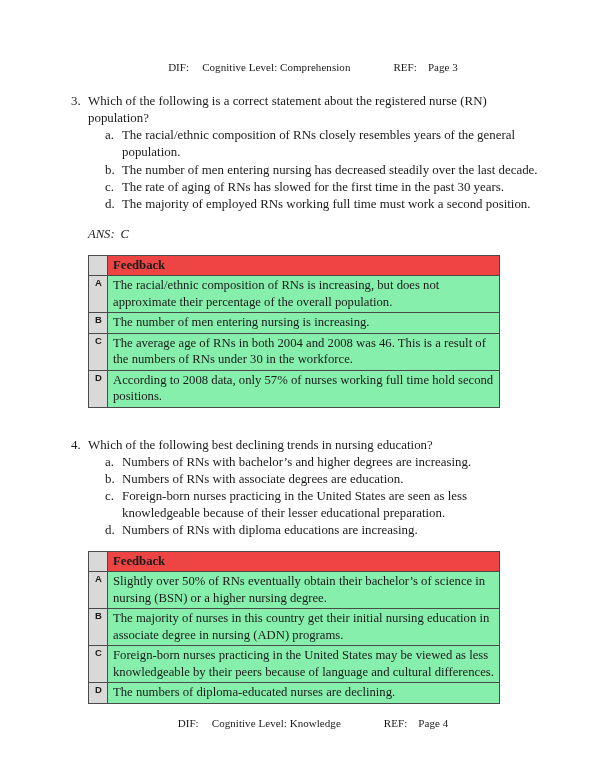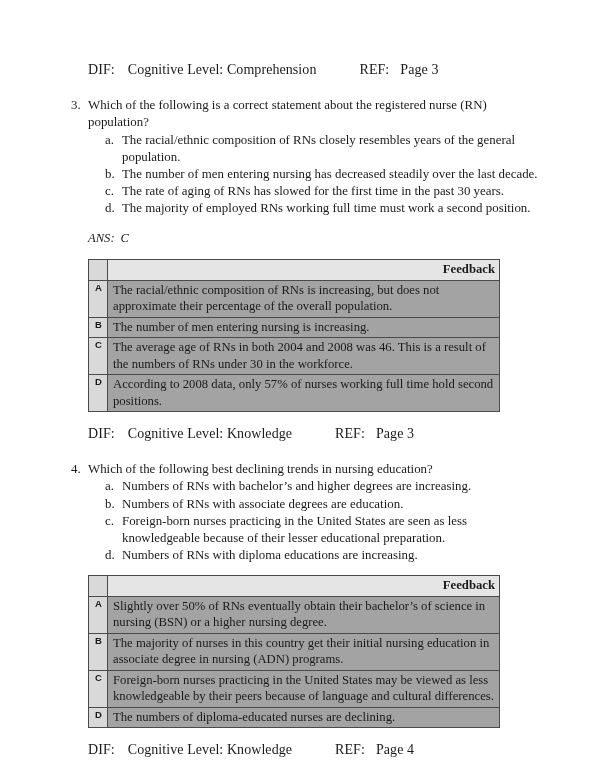--- a/index.html
+++ b/index.html
@@ -18,25 +18,26 @@
   .page {
     position: relative;
     width: 600px;
     height: 776px;
     box-sizing: border-box;
     padding: 60px 62px 0 71px;
   }
 
   
   .meta-line {
-    font-size: 14px;
+    font-size: 11px;
     line-height: 1.45;
     margin: 0 0 0 17px;
     white-space: nowrap;
     letter-spacing: .005em;
+    text-align: center;
   }
   .meta-line .lbl { display: inline-block; }
   .meta-line .dif-gap { display: inline-block; width: 13px; }
   .meta-line .mid-gap { display: inline-block; width: 43px; }
   .meta-line .ref-gap { display: inline-block; width: 11px; }
 
   .question {
     display: flex;
     margin-top: 17px;
     font-size: 12.9px;
@@ -103,28 +104,28 @@
     font-weight: bold;
     font-size: 9.5px;
     padding: 2px 0 2px 0;
     line-height: 1.25;
   }
   td.corner-cell {
     background: #d9d9d9;
     padding: 0;
   }
   th.fb-head {
-    background: #e5e5e5;
-    text-align: right;
+    background: #ef4444;
+    text-align: left;
     font-weight: bold;
     font-size: 12.7px;
     padding: 1px 4px 2px 5px;
   }
   td.body-cell {
-    background: #a3a3a3;
+    background: #86efac;
   }
 
   .spacer-after-table { height: 12px; }
 </style>
 </head>
 <body>
 
 <div class="page">
 
   <div class="meta-line">
@@ -183,23 +184,20 @@
         <tr>
           <td class="letter-cell">D</td>
           <td class="body-cell">According to 2008 data, only 57% of nurses working full time hold second positions.</td>
         </tr>
       </tbody>
     </table>
   </div>
 
   <div class="spacer-after-table"></div>
 
-  <div class="meta-line">
-    <span class="lbl">DIF:</span><span class="dif-gap"></span><span>Cognitive Level: Knowledge</span><span class="mid-gap"></span><span class="lbl">REF:</span><span class="ref-gap"></span><span>Page 3</span>
-  </div>
 
   <div class="question">
     <span class="qnum">4.</span>
     <span class="qtext">Which of the following best declining trends in nursing education?</span>
   </div>
   <ul class="options">
     <li>
       <span class="olet">a.</span>
       <span class="otext">Numbers of RNs with bachelor’s and higher degrees are increasing.</span>
     </li>

